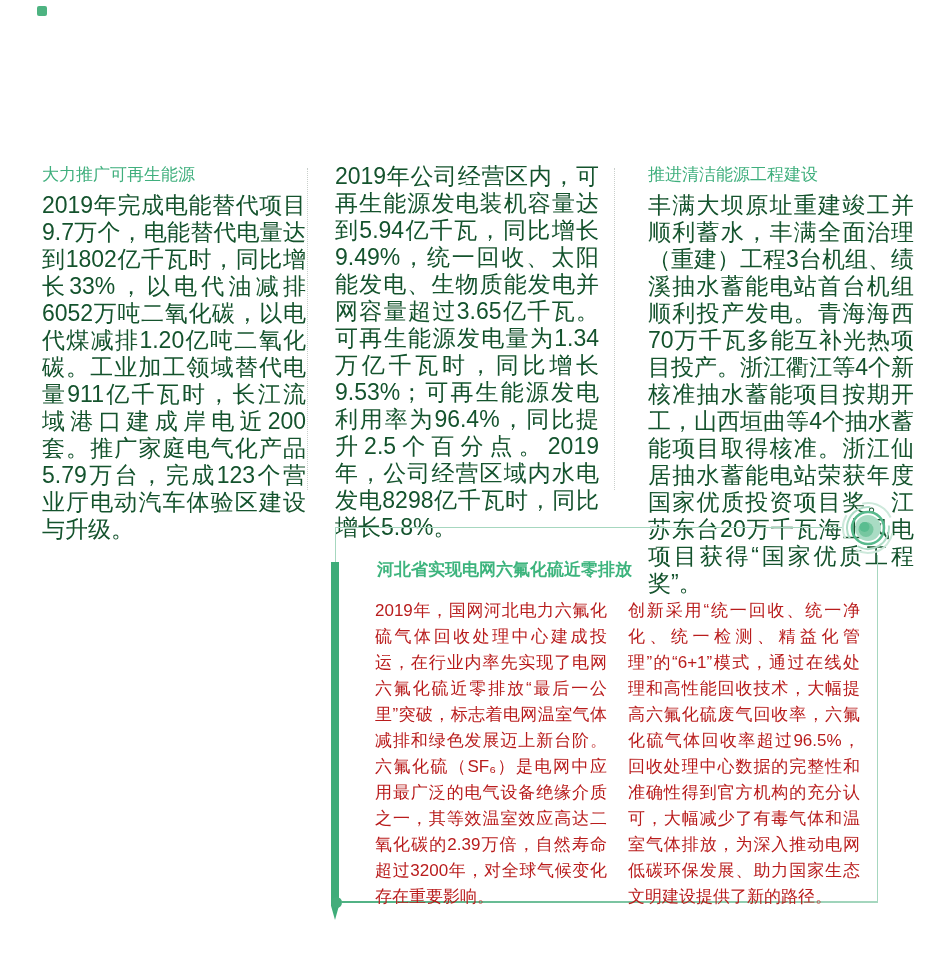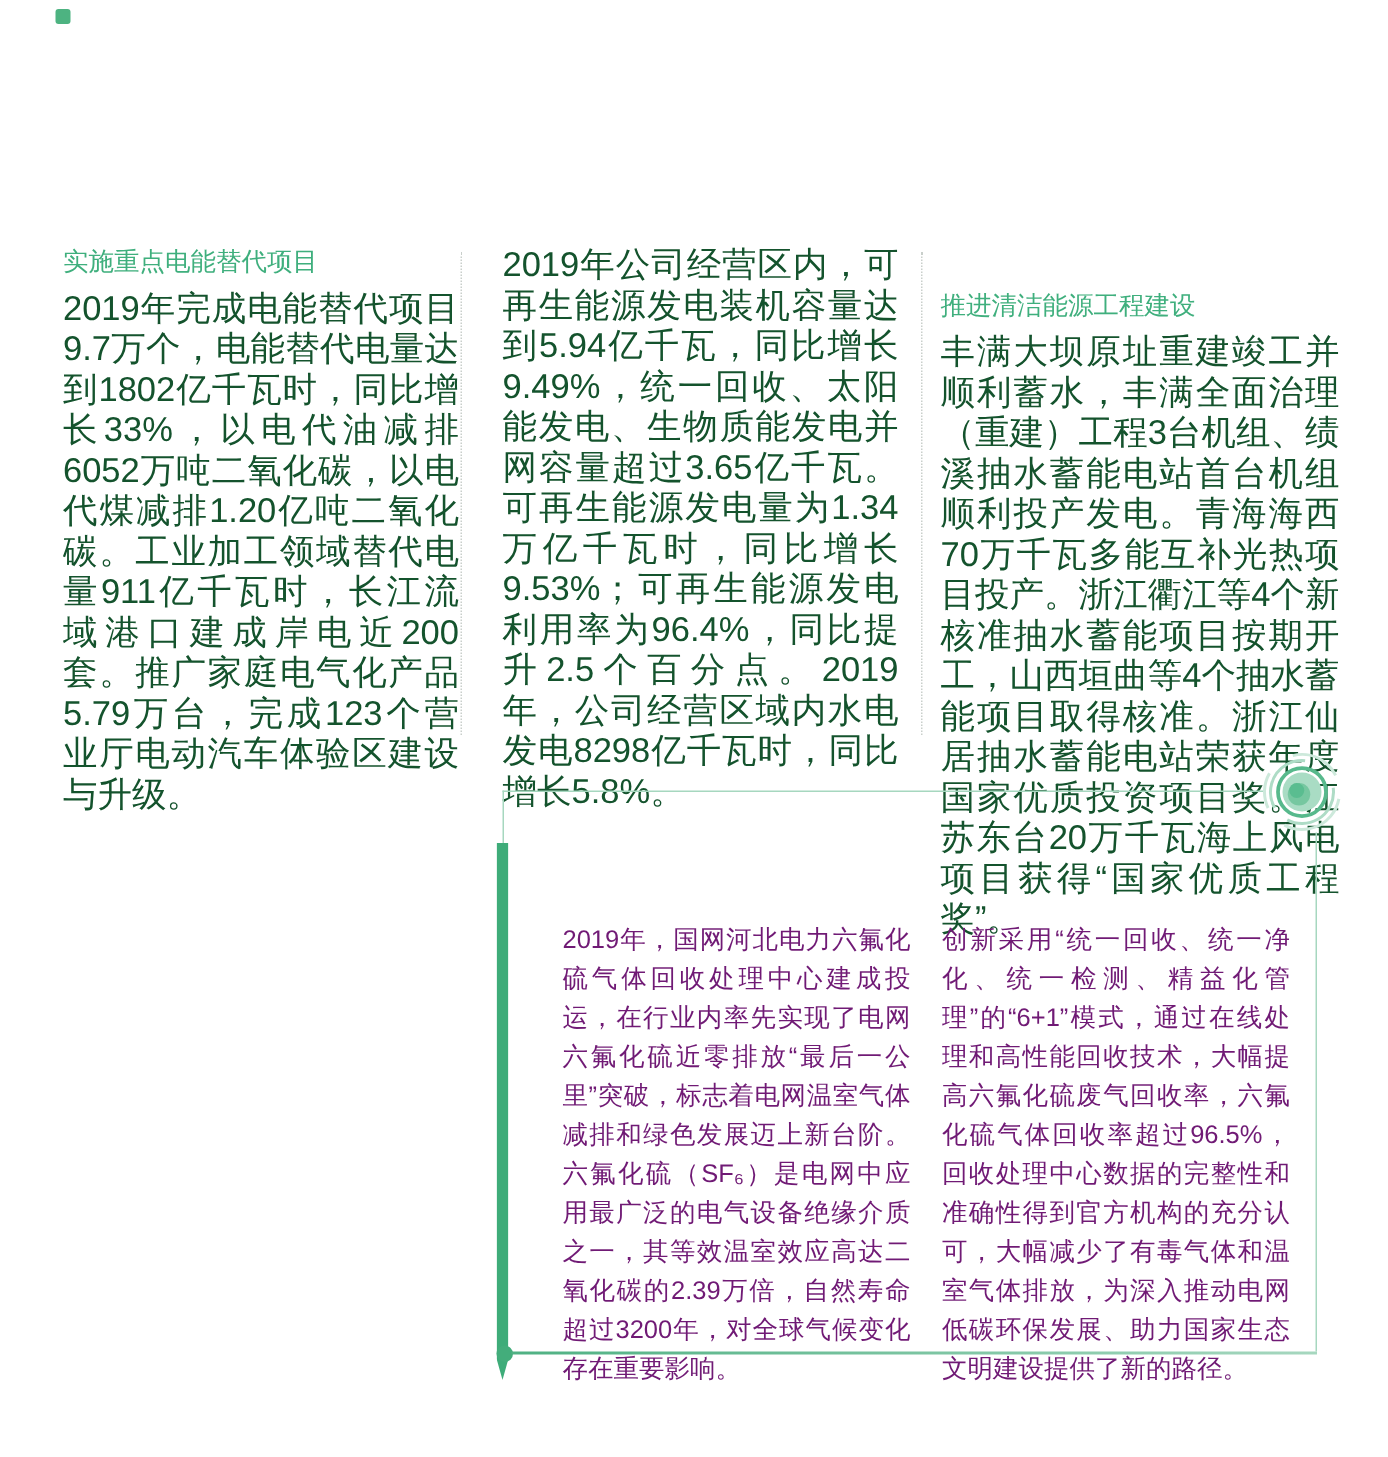--- a/index.html
+++ b/index.html
@@ -41,49 +41,49 @@
   }
   .fb-bottom-line{
     position:absolute;left:10px;top:374px;width:537px;height:2px;
     background:linear-gradient(to right,#4fb183,#a6d7bf);
   }
   .fb-title{
     position:absolute;left:46px;top:31px;font-size:17px;font-weight:bold;color:#3db47d;
     white-space:nowrap;
   }
   .fb-col{
-    position:absolute;top:70px;width:232px;
-    font-size:17px;color:#701a75;line-height:26px;text-align:justify;text-justify:inter-ideograph;
+    position:absolute;top:54px;width:232px;
+    font-size:17px;color:#b91c1c;line-height:26px;text-align:justify;text-justify:inter-ideograph;
   }
   .fb-col-left{left:44px;}
   .fb-col-right{left:297px;}
   .fb-icon{position:absolute;left:509px;top:-27px;width:56px;height:56px;}
 </style>
 </head>
 <body>
 
 <div class="page">
 
   <div class="corner-square"></div>
 
 
   <div class="col" style="left:42px;width:264px;">
-    <h2 class="col-heading">实施重点电能替代项目</h2>
+    <h2 class="col-heading">大力推广可再生能源</h2>
     <p class="col-body">2019年完成电能替代项目9.7万个，电能替代电量达到1802亿千瓦时，同比增长33%，以电代油减排6052万吨二氧化碳，以电代煤减排1.20亿吨二氧化碳。工业加工领域替代电量911亿千瓦时，长江流域港口建成岸电近200套。推广家庭电气化产品5.79万台，完成123个营业厅电动汽车体验区建设与升级。</p>
   </div>
 
   <div class="v-sep" style="left:307px;"></div>
 
   <div class="col" style="left:335px;width:264px;">
     <p class="col-body">2019年公司经营区内，可再生能源发电装机容量达到5.94亿千瓦，同比增长9.49%，统一回收、太阳能发电、生物质能发电并网容量超过3.65亿千瓦。可再生能源发电量为1.34万亿千瓦时，同比增长9.53%；可再生能源发电利用率为96.4%，同比提升2.5个百分点。2019年，公司经营区域内水电发电8298亿千瓦时，同比增长5.8%。</p>
   </div>
 
   <div class="v-sep" style="left:614px;"></div>
 
-  <div class="col" style="left:627px;width:266px;margin-top:29px;">
+  <div class="col" style="left:648px;width:266px;">
     <h2 class="col-heading">推进清洁能源工程建设</h2>
     <p class="col-body">丰满大坝原址重建竣工并顺利蓄水，丰满全面治理（重建）工程3台机组、绩溪抽水蓄能电站首台机组顺利投产发电。青海海西70万千瓦多能互补光热项目投产。浙江衢江等4个新核准抽水蓄能项目按期开工，山西垣曲等4个抽水蓄能项目取得核准。浙江仙居抽水蓄能电站荣获年度国家优质投资项目奖。江苏东台20万千瓦海上风电项目获得“国家优质工程奖”。</p>
   </div>
 
   <div class="feature-box">
     <div class="fb-border-top"></div>
     <div class="fb-border-left"></div>
     <div class="fb-border-right"></div>
     <div class="fb-bar"></div>
     <div class="fb-dot"></div>
@@ -93,18 +93,19 @@
       <svg width="56" height="56" viewBox="0 0 56 56">
         <circle cx="28" cy="28" r="25" fill="none" stroke="#cde9db" stroke-width="2" stroke-dasharray="34 16 24 20" transform="rotate(40 28 28)"></circle>
         <circle cx="28" cy="28" r="21" fill="none" stroke="#aedcc6" stroke-width="2" stroke-dasharray="46 28" transform="rotate(150 28 28)"></circle>
         <circle cx="28" cy="28" r="16" fill="none" stroke="#57b98c" stroke-width="2.5"></circle>
         <circle cx="28" cy="28" r="13" fill="#a9dcc4"></circle>
         <circle cx="26" cy="29.5" r="7.5" fill="#76c7a0"></circle>
         <circle cx="24.5" cy="27" r="5" fill="#5abd90"></circle>
       </svg>
     </span>
 
+    <div class="fb-title">河北省实现电网六氟化硫近零排放</div>
 
     <p class="fb-col fb-col-left">2019年，国网河北电力六氟化硫气体回收处理中心建成投运，在行业内率先实现了电网六氟化硫近零排放“最后一公里”突破，标志着电网温室气体减排和绿色发展迈上新台阶。六氟化硫（SF₆）是电网中应用最广泛的电气设备绝缘介质之一，其等效温室效应高达二氧化碳的2.39万倍，自然寿命超过3200年，对全球气候变化存在重要影响。</p>
     <p class="fb-col fb-col-right">创新采用“统一回收、统一净化、统一检测、精益化管理”的“6+1”模式，通过在线处理和高性能回收技术，大幅提高六氟化硫废气回收率，六氟化硫气体回收率超过96.5%，回收处理中心数据的完整性和准确性得到官方机构的充分认可，大幅减少了有毒气体和温室气体排放，为深入推动电网低碳环保发展、助力国家生态文明建设提供了新的路径。</p>
   </div>
 
 </div>
 
 </body></html>

